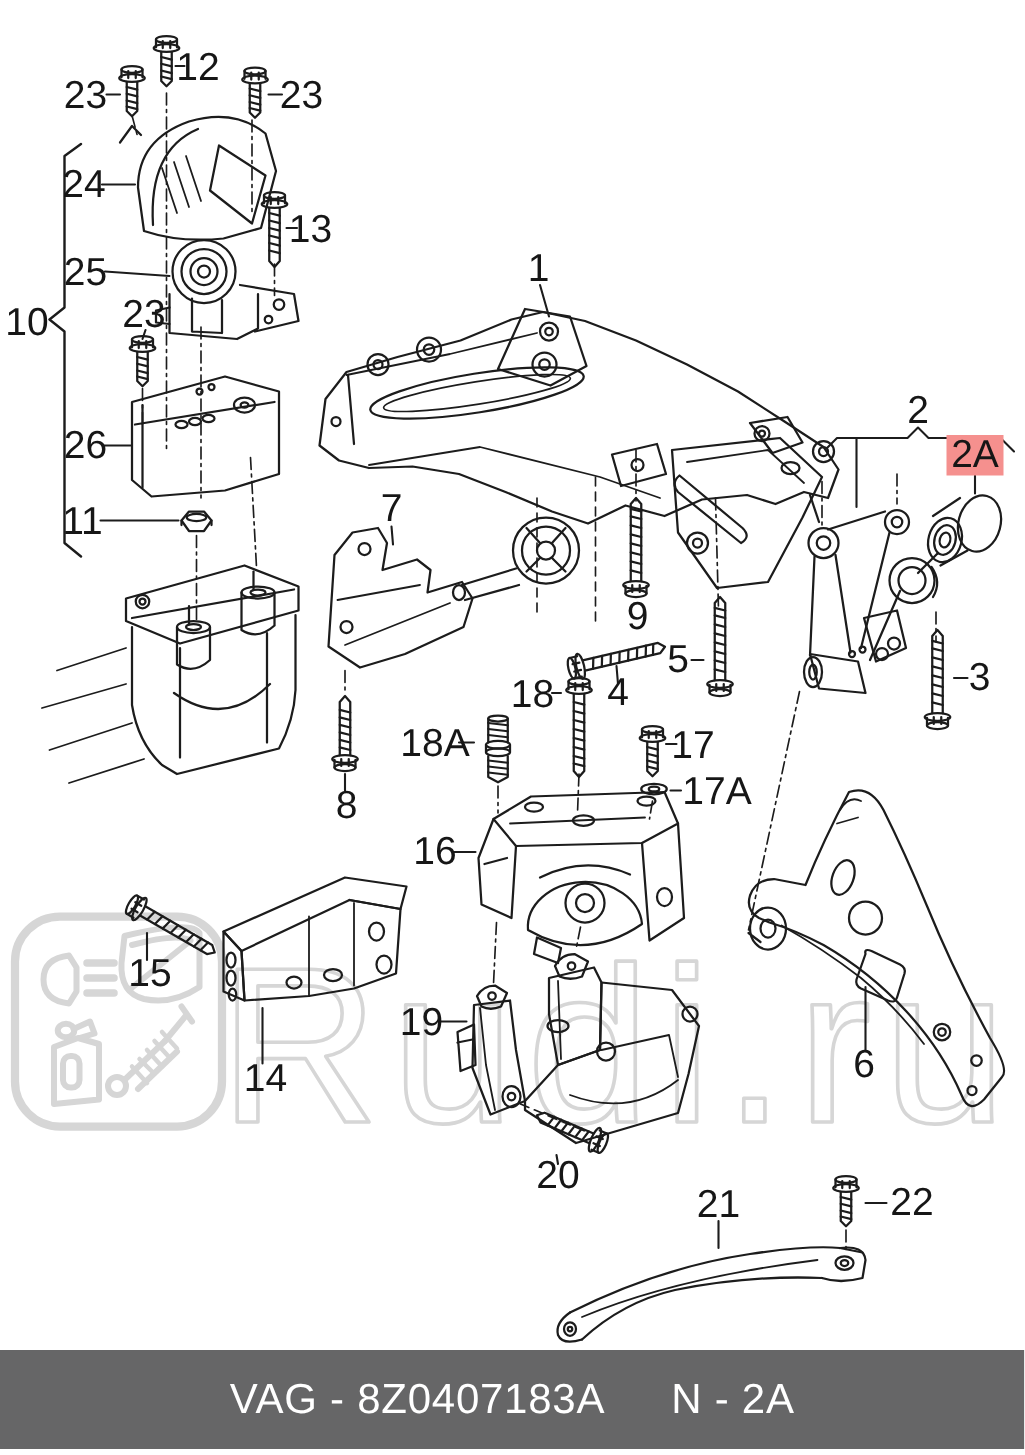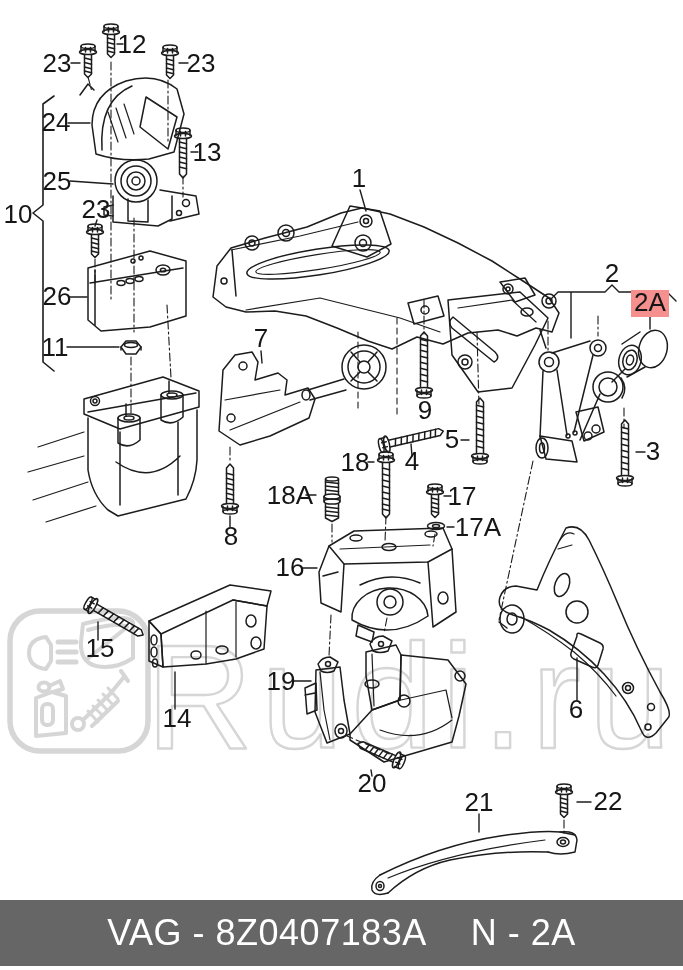--- a/index.html
+++ b/index.html
@@ -3,21 +3,21 @@
 <meta charset="utf-8">
 <style>
   html,body{margin:0;padding:0;background:#fff;}
   .stage{position:relative;width:683px;height:970px;background:#fff;overflow:hidden;
          font-family:"Liberation Sans",sans-serif;}
   .stage svg{position:absolute;top:0;left:0;display:block;}
   .callout{font-family:"Liberation Sans",sans-serif;font-size:26px;fill:#161616;text-anchor:middle;}
   .wmtext{font-family:"Liberation Sans",sans-serif;letter-spacing:8px;}
   .footer{position:absolute;top:900px;left:0;width:683px;height:66px;background:#666667;
           color:#fff;display:flex;align-items:center;justify-content:center;gap:44px;
-          font-size:36px;letter-spacing:.5px;}
+          font-size:28px;letter-spacing:.5px;}
 </style>
 </head>
 <body>
 
 <div class="stage">
 
 <svg width="683" height="900" viewBox="0 0 683 900">
   <defs>
     <g id="bolt-s">
       <ellipse cx="0" cy="2.3" rx="7" ry="2.3"></ellipse>

